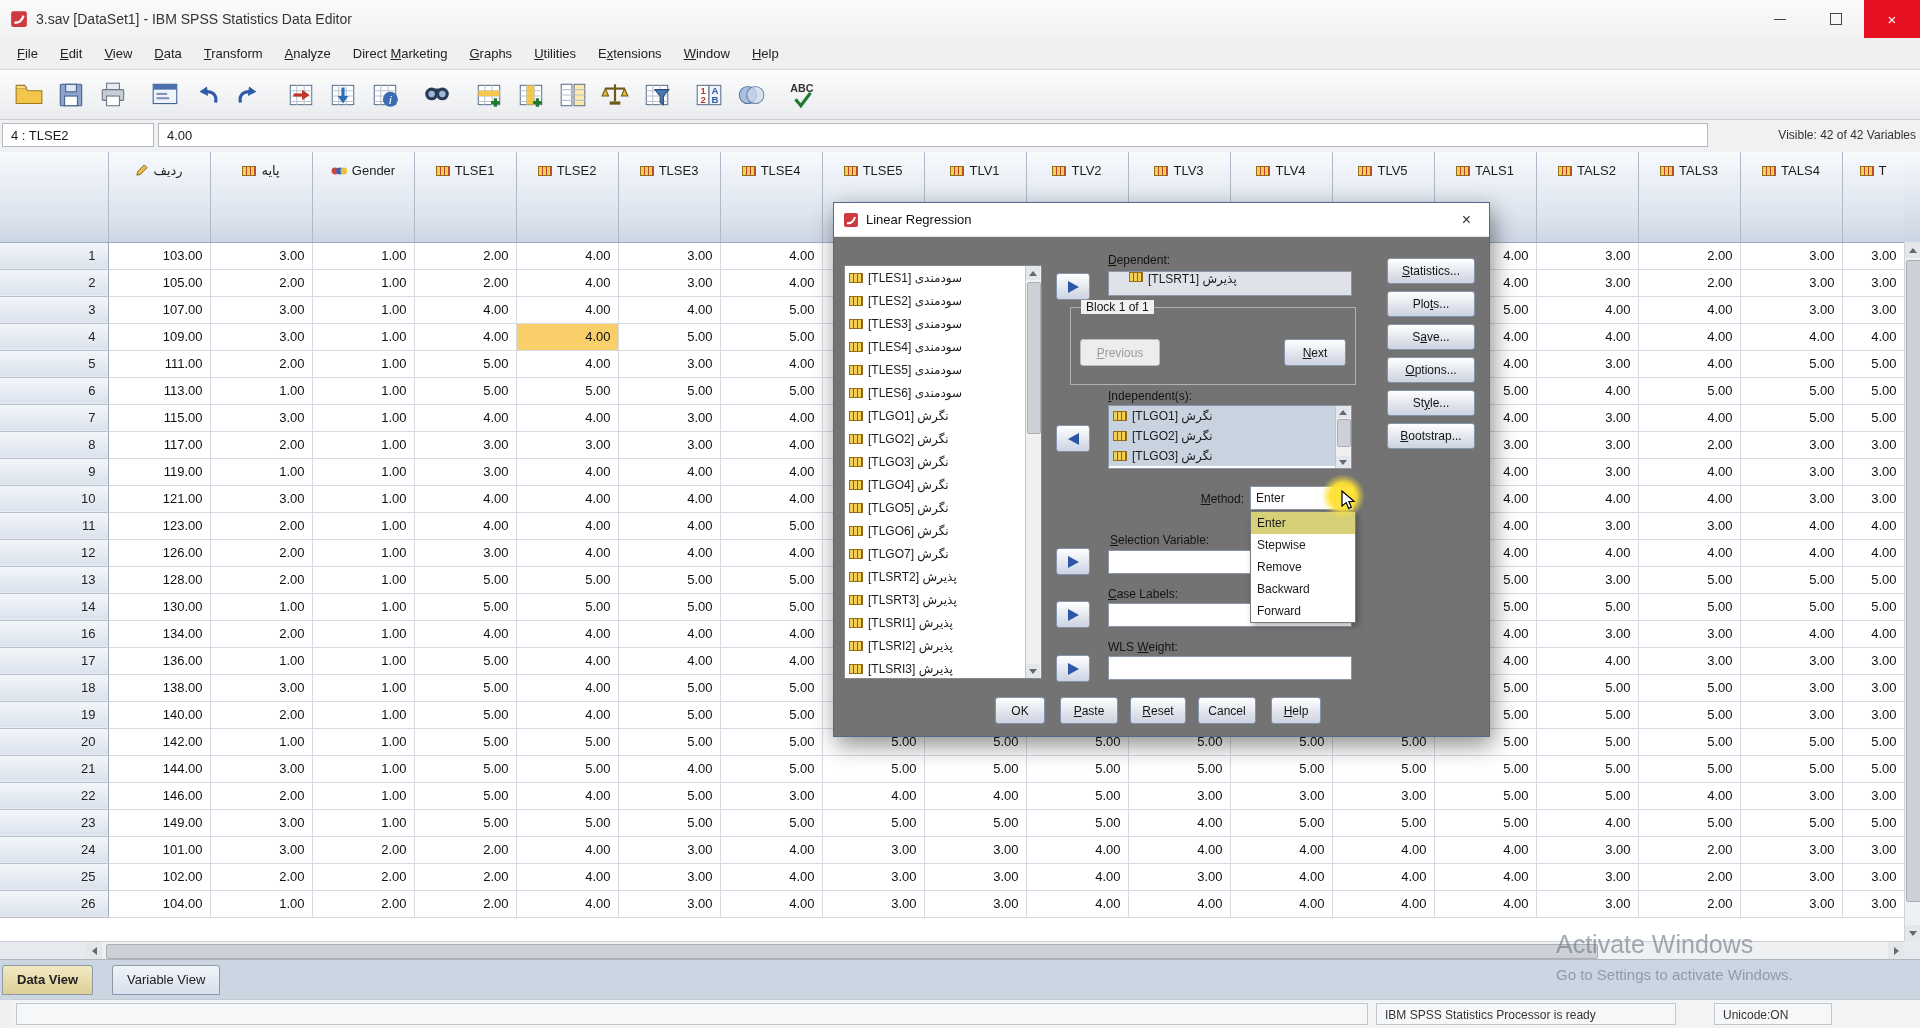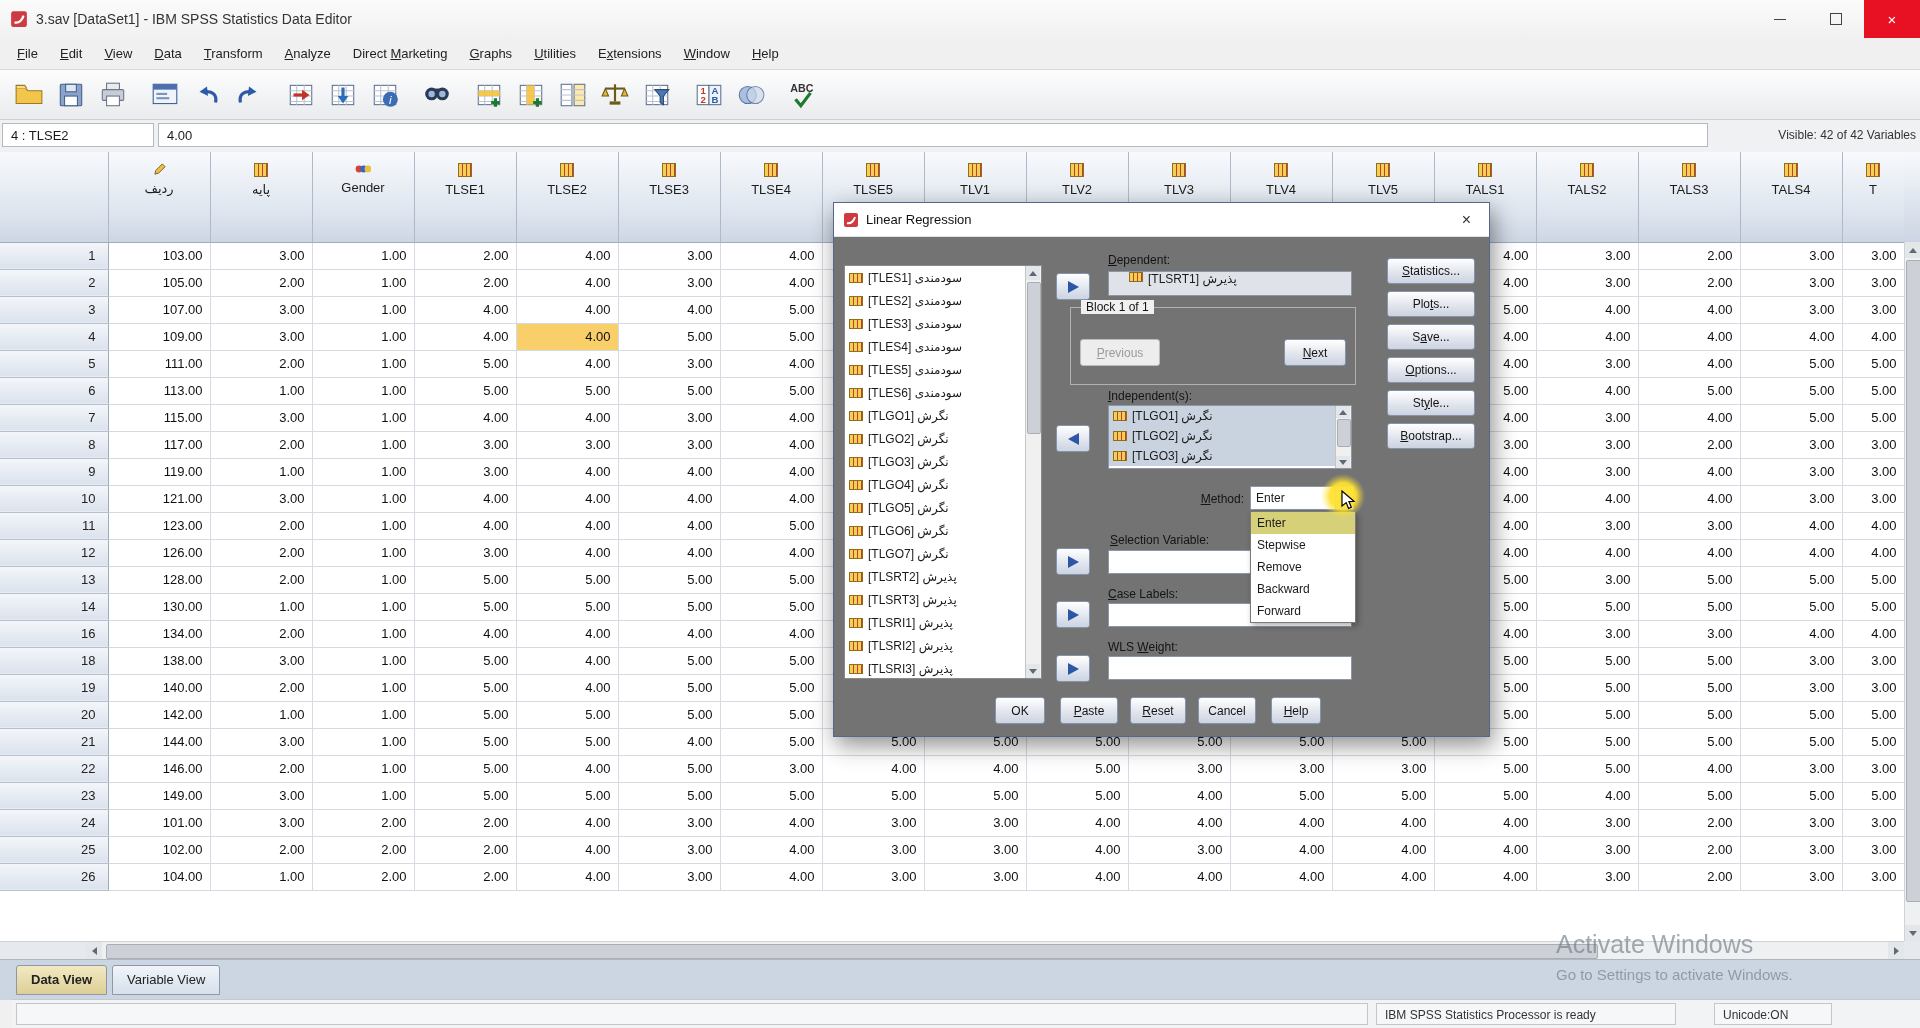--- a/index.html
+++ b/index.html
@@ -40,21 +40,21 @@
            line-height:24px;padding-left:8px;box-sizing:border-box;font-size:13px;}
   .visible-label{position:absolute;right:4px;top:3px;height:24px;line-height:24px;font-size:12px;color:#333;}
 
   
   .gridwrap{position:absolute;left:0;top:152px;width:1904px;height:789px;overflow:hidden;background: #fff;}
   table{border-collapse:collapse;table-layout:fixed;width:1904px;}
   .hrow{height:90px;}
   th{padding:0;vertical-align:top;background:linear-gradient(#f7f9fc,#dde4ee 70%,#ccd5e3);
      border-right:1px solid #aeb9c9;border-bottom:1px solid #9facbe;font-weight:normal;}
   .hdr{display:flex;align-items:center;justify-content:center;gap:5px;padding-top:11px;font-size:13px;color:#1c1c1c;
-       overflow:hidden;white-space:nowrap;flex-direction:column;}
+       overflow:hidden;white-space:nowrap;}
   .drow{height:27px;}
   td{overflow:hidden;white-space:nowrap;}
   td.rn{background:linear-gradient(#f3f6fa,#dbe2ec);border-right:1px solid #9facbe;border-bottom:1px solid #b6c0cd;
         text-align:right;padding-right:12px;font-size:13px;color:#222;}
   td.cell{background:#fff;border-right:1px solid #d5dbe3;border-bottom:1px solid #d5dbe3;text-align:right;
           padding-right:7px;font-size:13px;color:#101010;}
   td.cell.sel{background:#f9cf6a;}
   .mi{display:inline-flex;}
   .vstrip{position:absolute;left:1904px;top:152px;width:16px;height:90px;background:linear-gradient(#f7f9fc,#ccd5e3);
           border-bottom:1px solid #9facbe;}
@@ -69,21 +69,21 @@
   .tri-r{width:0;height:0;border-top:4px solid transparent;border-bottom:4px solid transparent;border-left:5px solid #5f6a76;}
   .hscroll{position:absolute;left:86px;top:941px;width:1818px;height:18px;background:#eef0f2;border-top:1px solid #cfd2d6;box-sizing:border-box;}
   .hthumb{position:absolute;left:20px;top:2px;width:1490px;height:13px;background:#cdd1d7;border:1px solid #a9aeb5;border-radius:2px;}
   .hstub{position:absolute;left:0;top:941px;width:86px;height:18px;background:#e6e9ed;border-top:1px solid #cfd2d6;box-sizing:border-box;}
   .scorner{position:absolute;left:1904px;top:941px;width:16px;height:18px;background:#e6e9ed;}
 
   
   .tabsrow{position:absolute;left:0;top:959px;width:1920px;height:40px;background:#ccd6e2;border-top:1px solid #aeb6c0;}
   .tab{position:absolute;top:5px;height:28px;line-height:28px;padding:0 14px;font-size:13px;border:1px solid #8d99a8;
        border-radius:3px 3px 0 0;color:#222;}
-  .tab.active{left:16px;background:linear-gradient(#f2e9c3,#ddcf96);font-weight:bold;}
+  .tab.active{left:2px;background:linear-gradient(#f2e9c3,#ddcf96);font-weight:bold;}
   .tab.inactive{left:112px;background:linear-gradient(#f1f5fa,#d6dfec);}
 
   
   .statusbar{position:absolute;left:12px;top:999px;width:1920px;height:29px;background:#f2f3f5;border-top:1px solid #c6cacf;}
   .status-panel{position:absolute;top:3px;height:22px;line-height:22px;font-size:12px;color:#333;
                 background:#f6f7f8;border:1px solid #c3c7cc;box-sizing:border-box;padding:0 8px;}
   .sp-main{left:4px;width:1352px;}
   .sp-proc{left:1364px;width:300px;}
   .sp-uni{left:1702px;width:118px;}
 
@@ -776,20 +776,41 @@
             <td class="cell"></td>
             <td class="cell"></td>
             <td class="cell"></td>
             <td class="cell">4.00</td>
             <td class="cell">3.00</td>
             <td class="cell">3.00</td>
             <td class="cell">4.00</td>
             <td class="cell">4.00</td>
           </tr>
           <tr class="drow">
+            <td class="rn">17</td>
+            <td class="cell">136.00</td>
+            <td class="cell">1.00</td>
+            <td class="cell">1.00</td>
+            <td class="cell">5.00</td>
+            <td class="cell">4.00</td>
+            <td class="cell">4.00</td>
+            <td class="cell">4.00</td>
+            <td class="cell"></td>
+            <td class="cell"></td>
+            <td class="cell"></td>
+            <td class="cell"></td>
+            <td class="cell"></td>
+            <td class="cell"></td>
+            <td class="cell">4.00</td>
+            <td class="cell">4.00</td>
+            <td class="cell">3.00</td>
+            <td class="cell">3.00</td>
+            <td class="cell">3.00</td>
+          </tr>
+          <tr class="drow">
             <td class="rn">18</td>
             <td class="cell">138.00</td>
             <td class="cell">3.00</td>
             <td class="cell">1.00</td>
             <td class="cell">5.00</td>
             <td class="cell">4.00</td>
             <td class="cell">5.00</td>
             <td class="cell">5.00</td>
             <td class="cell"></td>
             <td class="cell"></td>

